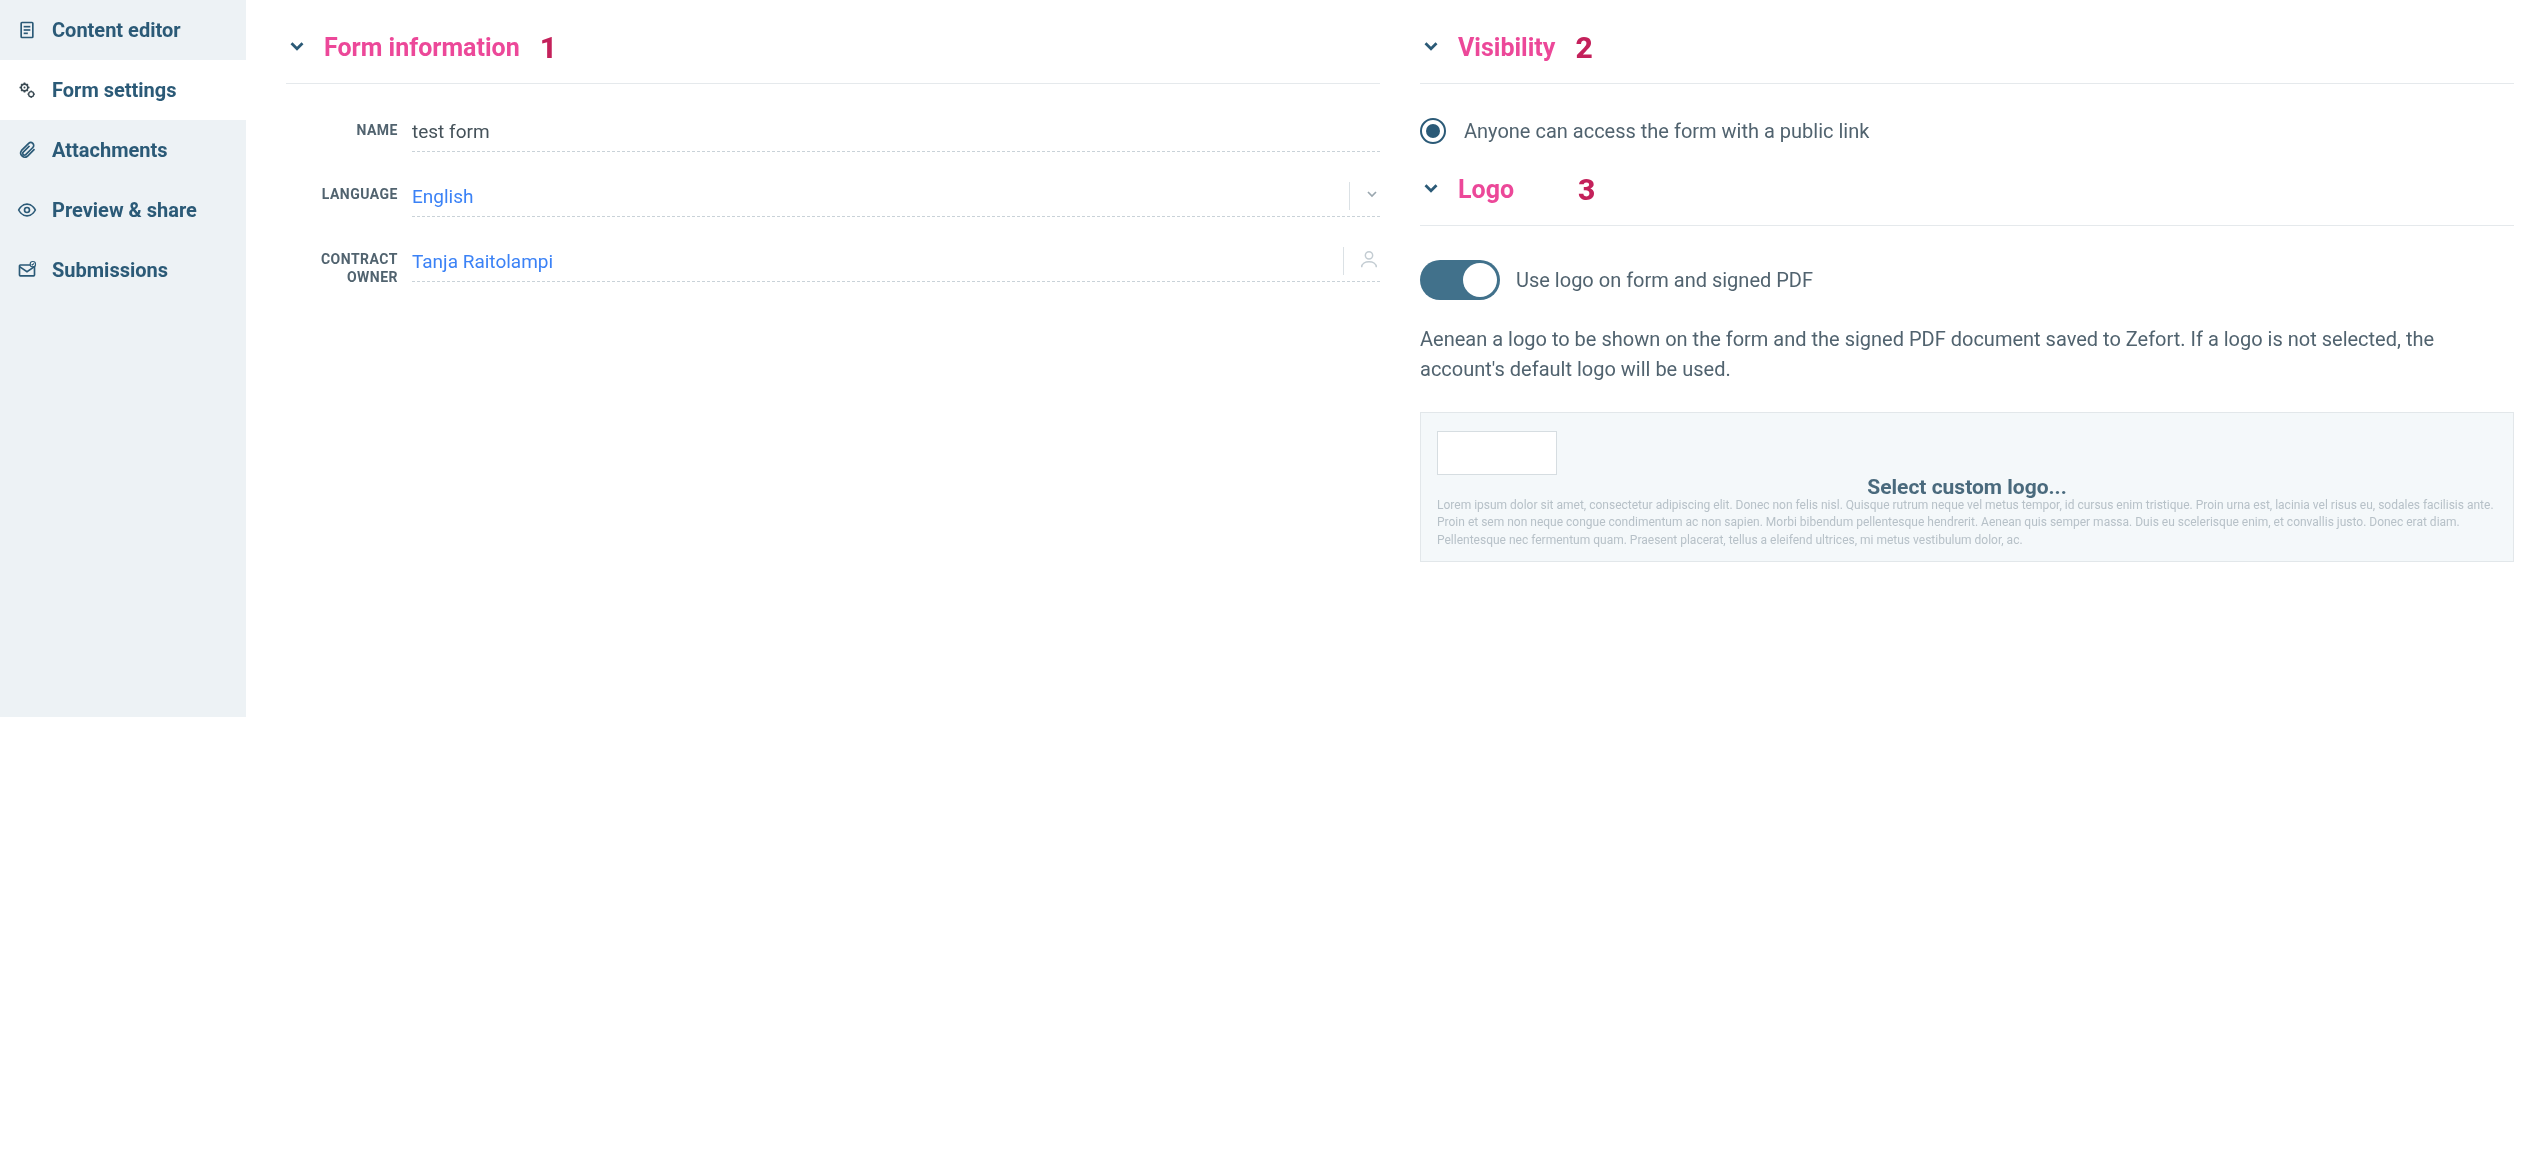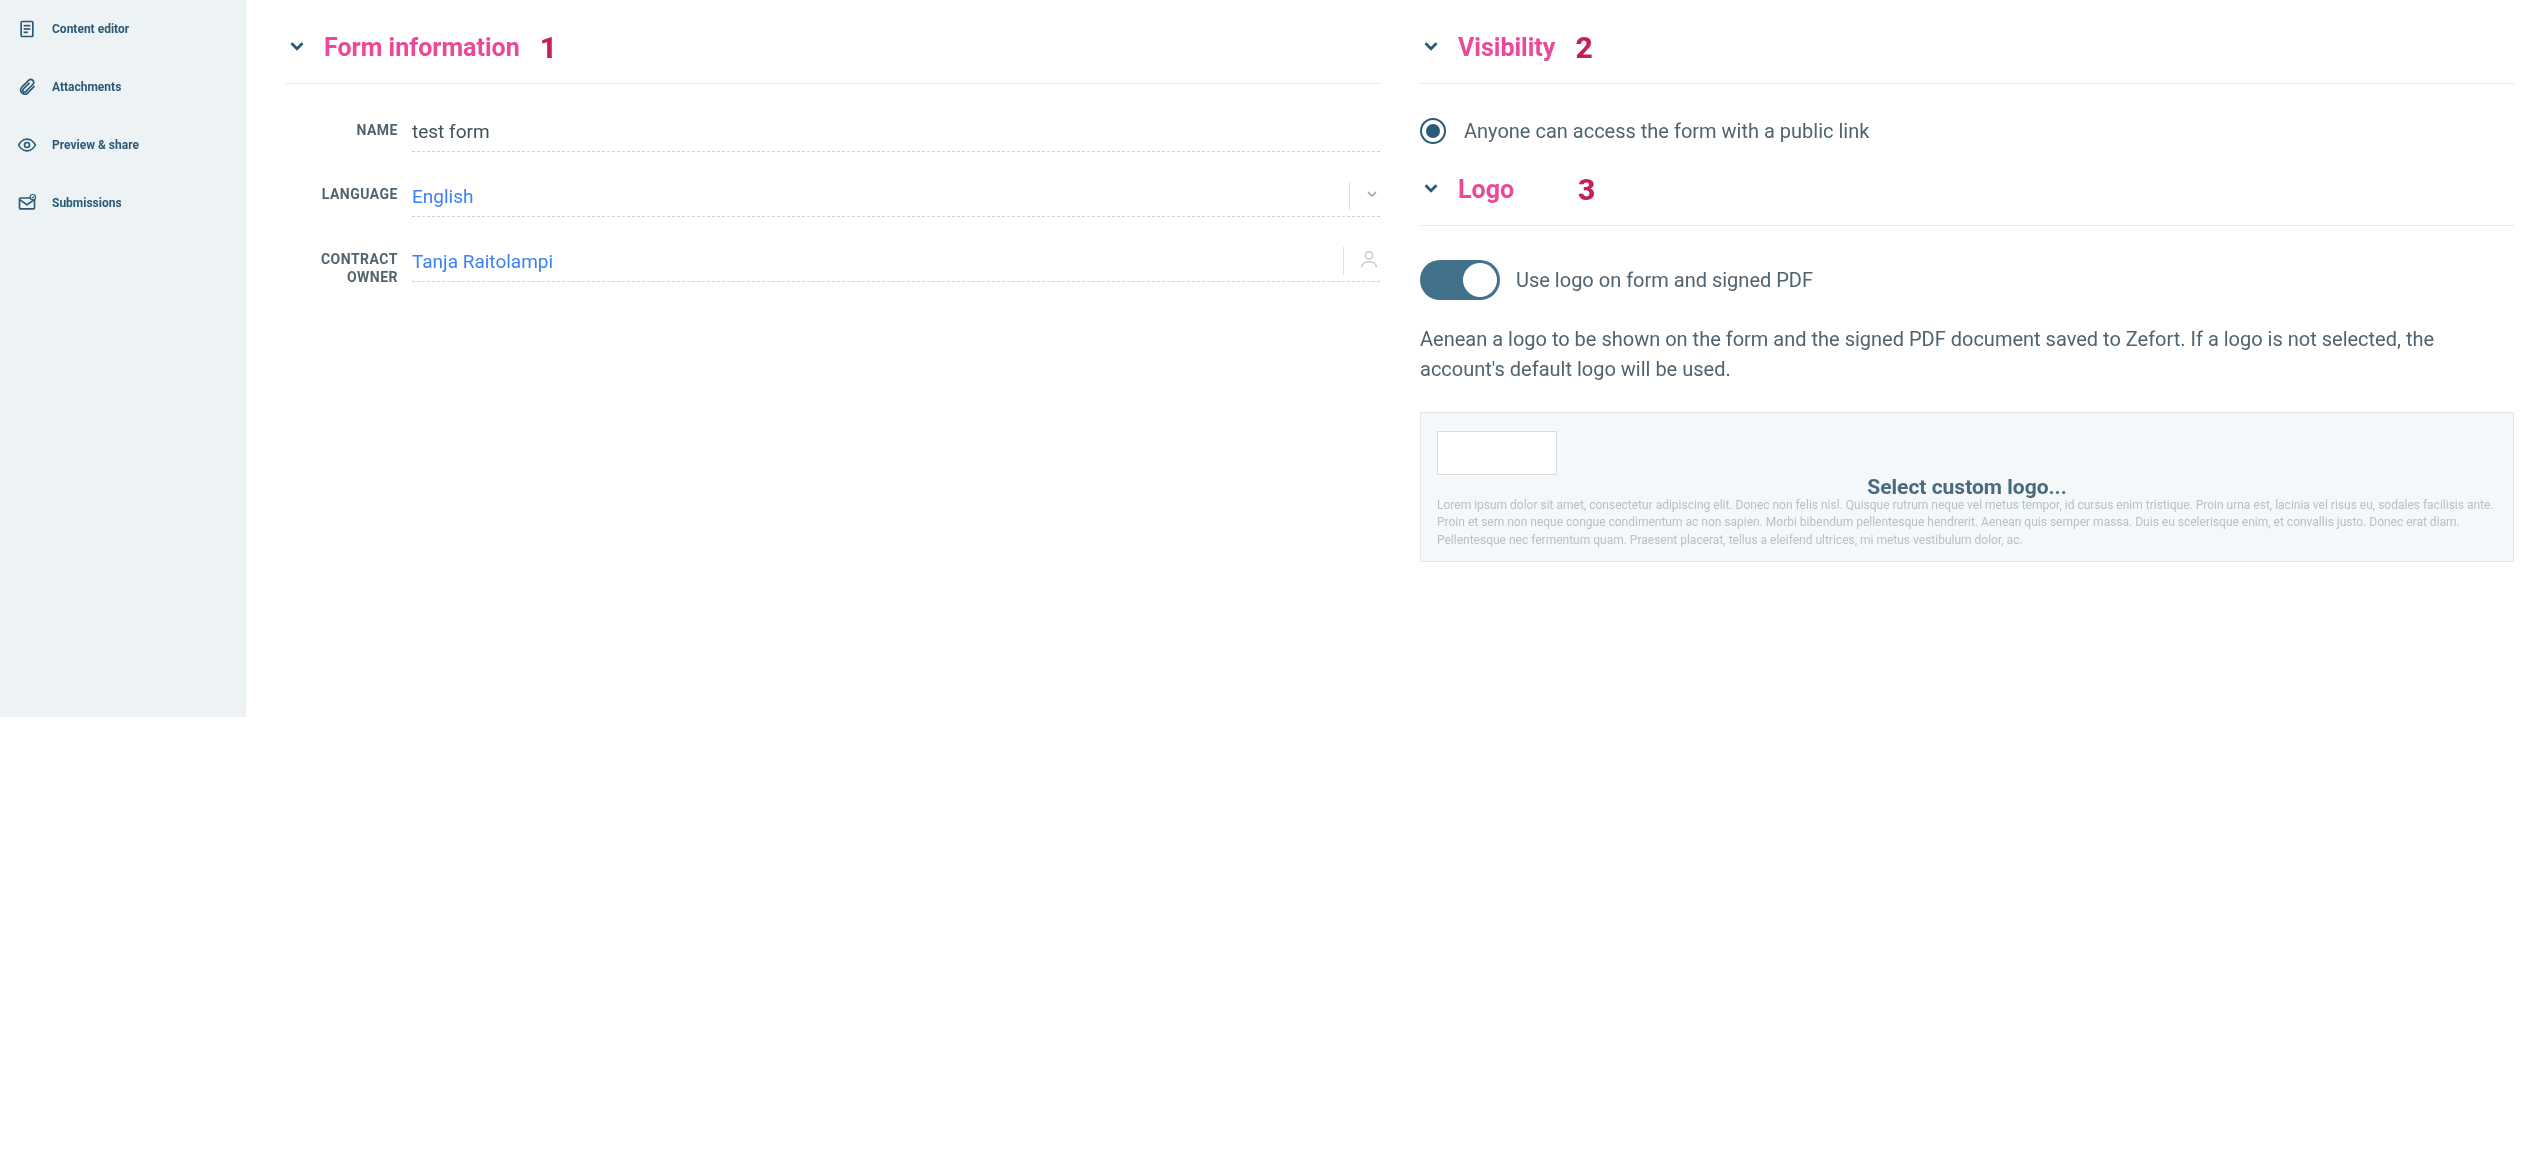--- a/index.html
+++ b/index.html
@@ -18,21 +18,21 @@
     background: #edf2f5;
     display: flex;
     flex-direction: column;
     flex-shrink: 0;
   }
   .sidebar-item {
     display: flex;
     align-items: center;
     gap: 14px;
     padding: 18px 16px;
-    font-size: 12px;
+    font-size: 20px;
     font-weight: 700;
     color: #2b5a77;
     cursor: pointer;
   }
   .sidebar-item.active {
     background: #ffffff;
   }
   .sidebar-item .icon {
     width: 22px;
     height: 22px;
@@ -265,20 +265,32 @@
       <svg viewBox="0 0 24 24" fill="none" stroke="#2b5a77" stroke-width="2">
           <rect x="5" y="3" width="14" height="18" rx="1"></rect>
           <line x1="8" y1="8" x2="16" y2="8"></line>
           <line x1="8" y1="12" x2="16" y2="12"></line>
           <line x1="8" y1="16" x2="13" y2="16"></line>
         </svg>
     </span>
     <span>Content editor</span>
   </div>
 
+  <div class="sidebar-item active">
+    <span class="icon">
+      <svg viewBox="0 0 24 24" fill="#3a4a53">
+          <circle cx="9" cy="9" r="4" fill="none" stroke="#3a4a53" stroke-width="2"></circle>
+          <circle cx="9" cy="9" r="1.2"></circle>
+          <path d="M9 3v2M9 13v2M3 9h2M13 9h2M5 5l1.3 1.3M11.7 11.7L13 13M5 13l1.3-1.3M11.7 6.3L13 5" stroke="#3a4a53" stroke-width="2"></path>
+          <circle cx="17" cy="17" r="3" fill="none" stroke="#3a4a53" stroke-width="1.6"></circle>
+          <path d="M17 12.5v1.5M17 20v1.5M12.5 17h1.5M20 17h1.5" stroke="#3a4a53" stroke-width="1.6"></path>
+        </svg>
+    </span>
+    <span>Form settings</span>
+  </div>
 
   <div class="sidebar-item">
     <span class="icon">
       <svg viewBox="0 0 24 24" fill="none" stroke="#2b5a77" stroke-width="2">
           <path d="M21 11l-8.5 8.5a5 5 0 01-7-7L14 4a3.5 3.5 0 015 5l-8.5 8.5a2 2 0 01-3-3L15 7"></path>
         </svg>
     </span>
     <span>Attachments</span>
   </div>
 

